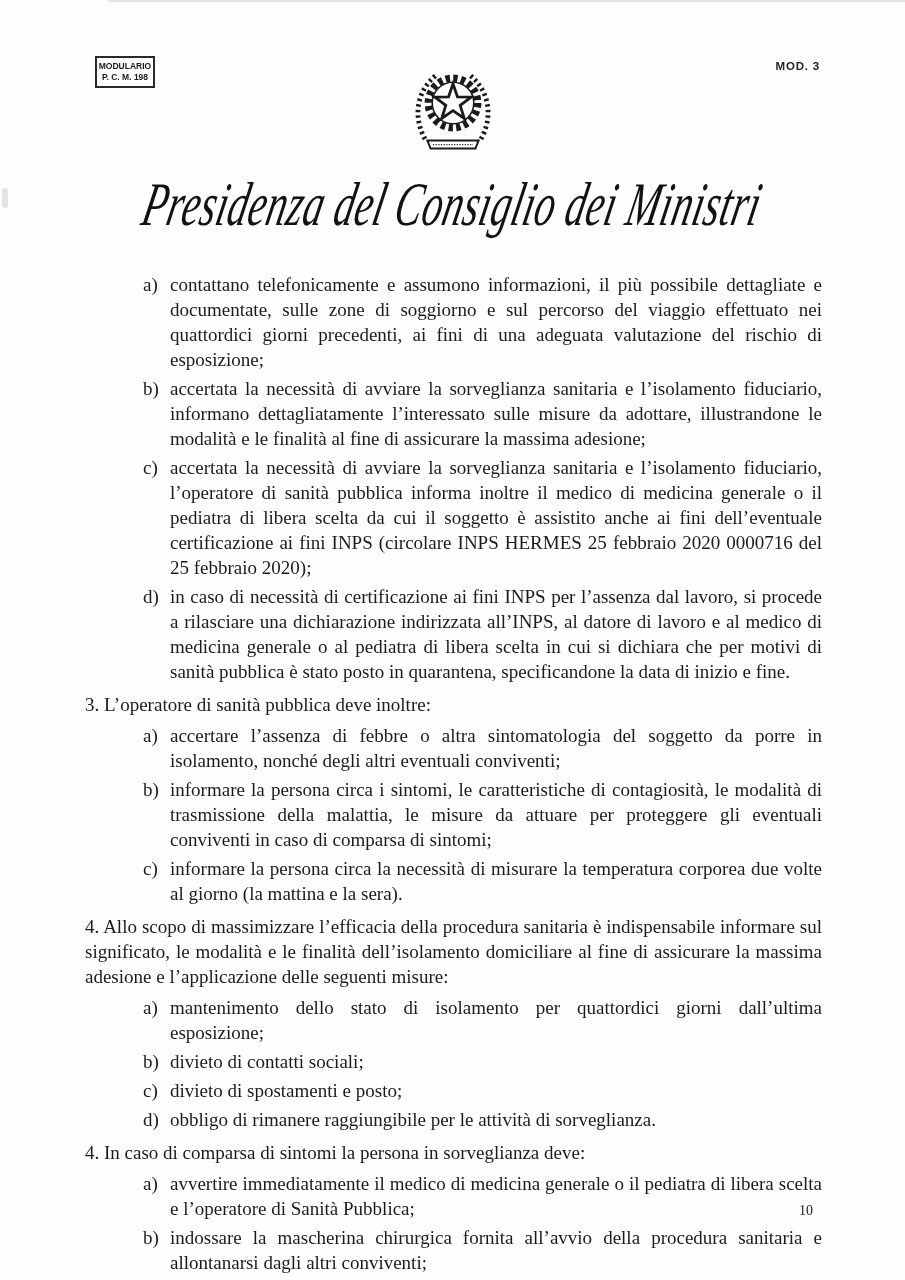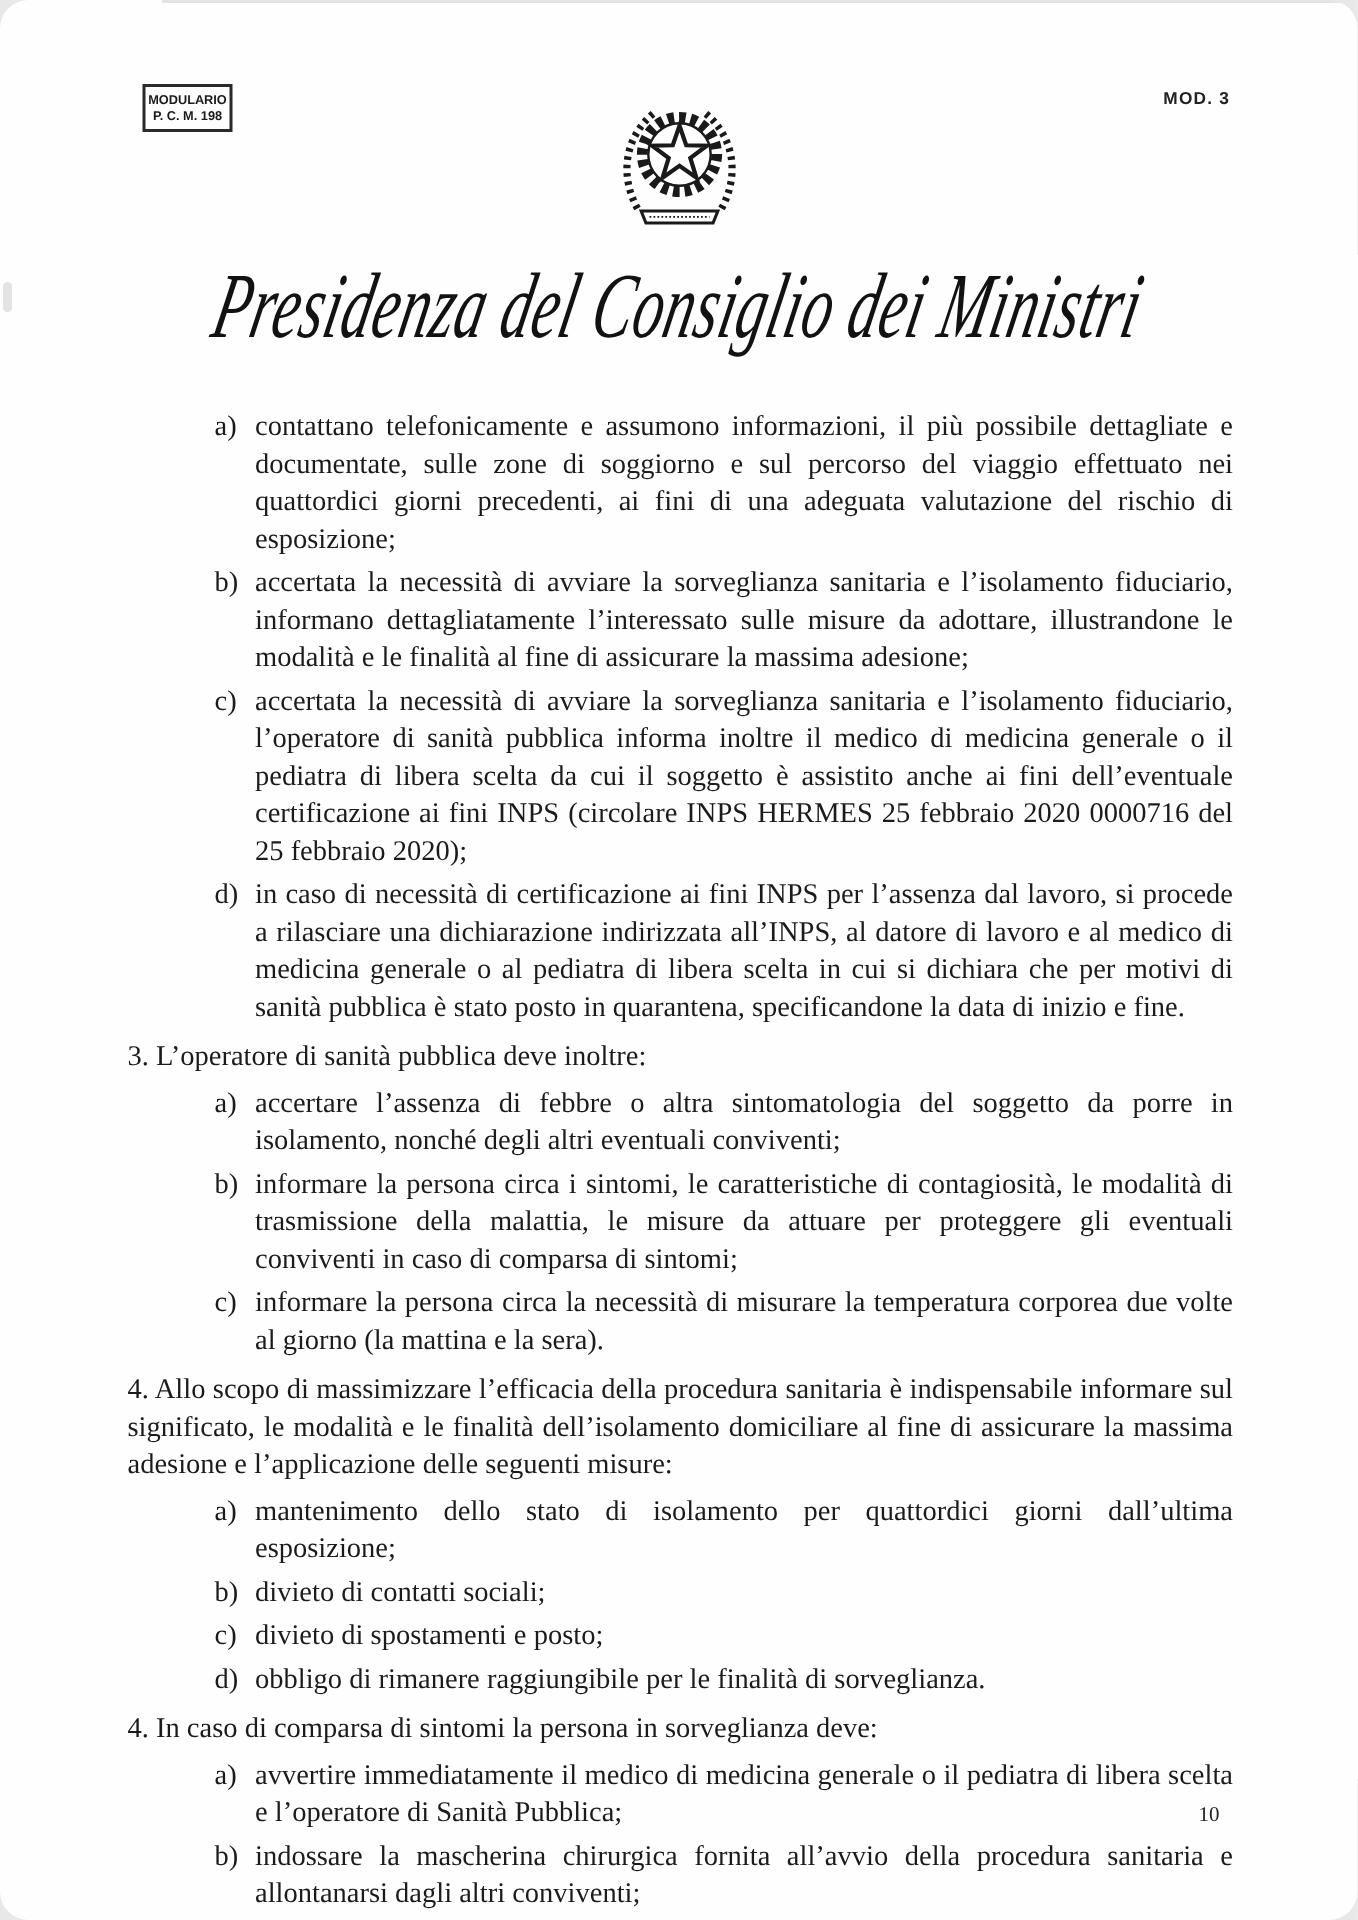--- a/index.html
+++ b/index.html
@@ -4,21 +4,20 @@
 <style>
   html,body{margin:0;padding:0;background:#e8e8e8;}
   .page{
     position:relative;
     width:905px;height:1280px;
     margin:0 auto;
     background:#fefefe;
     overflow:hidden;
     color:#1b1b1b;
     font-family:"Liberation Serif", serif;
-    border-radius:19px;
   }
   
   .top-artifact{
     position:absolute;top:0;left:108px;width:797px;height:2px;
     background:#d4d4d4;opacity:.65;
   }
   .left-artifact{
     position:absolute;top:188px;left:2px;width:6px;height:20px;
     background:#dcdcdc;border-radius:3px;opacity:.8;
   }
@@ -154,21 +153,21 @@
       <li class="doc-item">
         <span class="li-label">b)</span>
         <span>divieto di contatti sociali;</span>
       </li>
       <li class="doc-item">
         <span class="li-label">c)</span>
         <span>divieto di spostamenti e posto;</span>
       </li>
       <li class="doc-item">
         <span class="li-label">d)</span>
-        <span>obbligo di rimanere raggiungibile per le finalità di sorveglianza.</span>
+        <span>obbligo di rimanere raggiungibile per le attività di sorveglianza.</span>
       </li>
     </ol>
 
     <p class="doc-para">4. In caso di comparsa di sintomi la persona in sorveglianza deve:</p>
 
     <ol class="doc-list">
       <li class="doc-item">
         <span class="li-label">a)</span>
         <span>avvertire immediatamente il medico di medicina generale o il pediatra di libera scelta e l’operatore di Sanità Pubblica;</span>
       </li>

